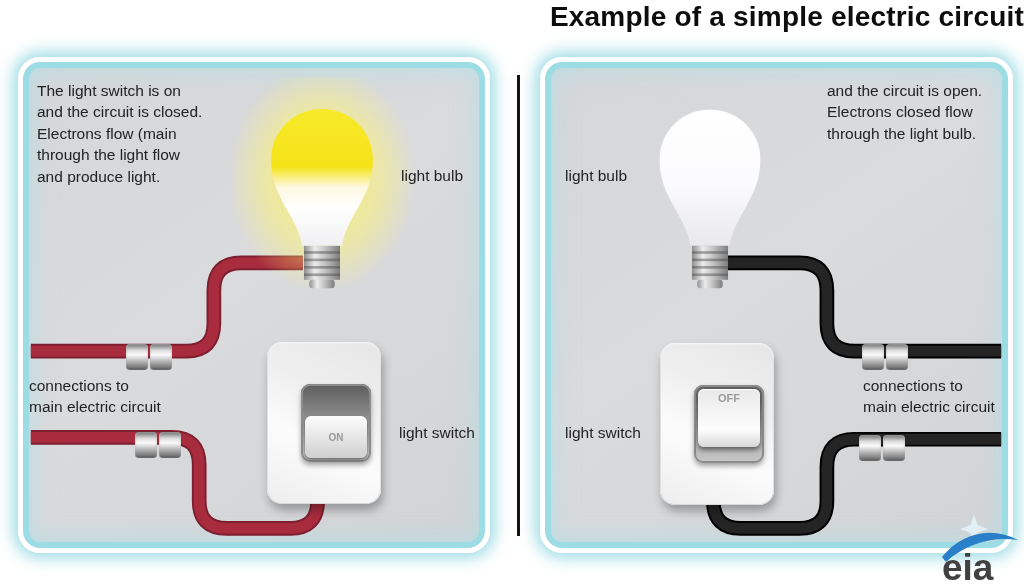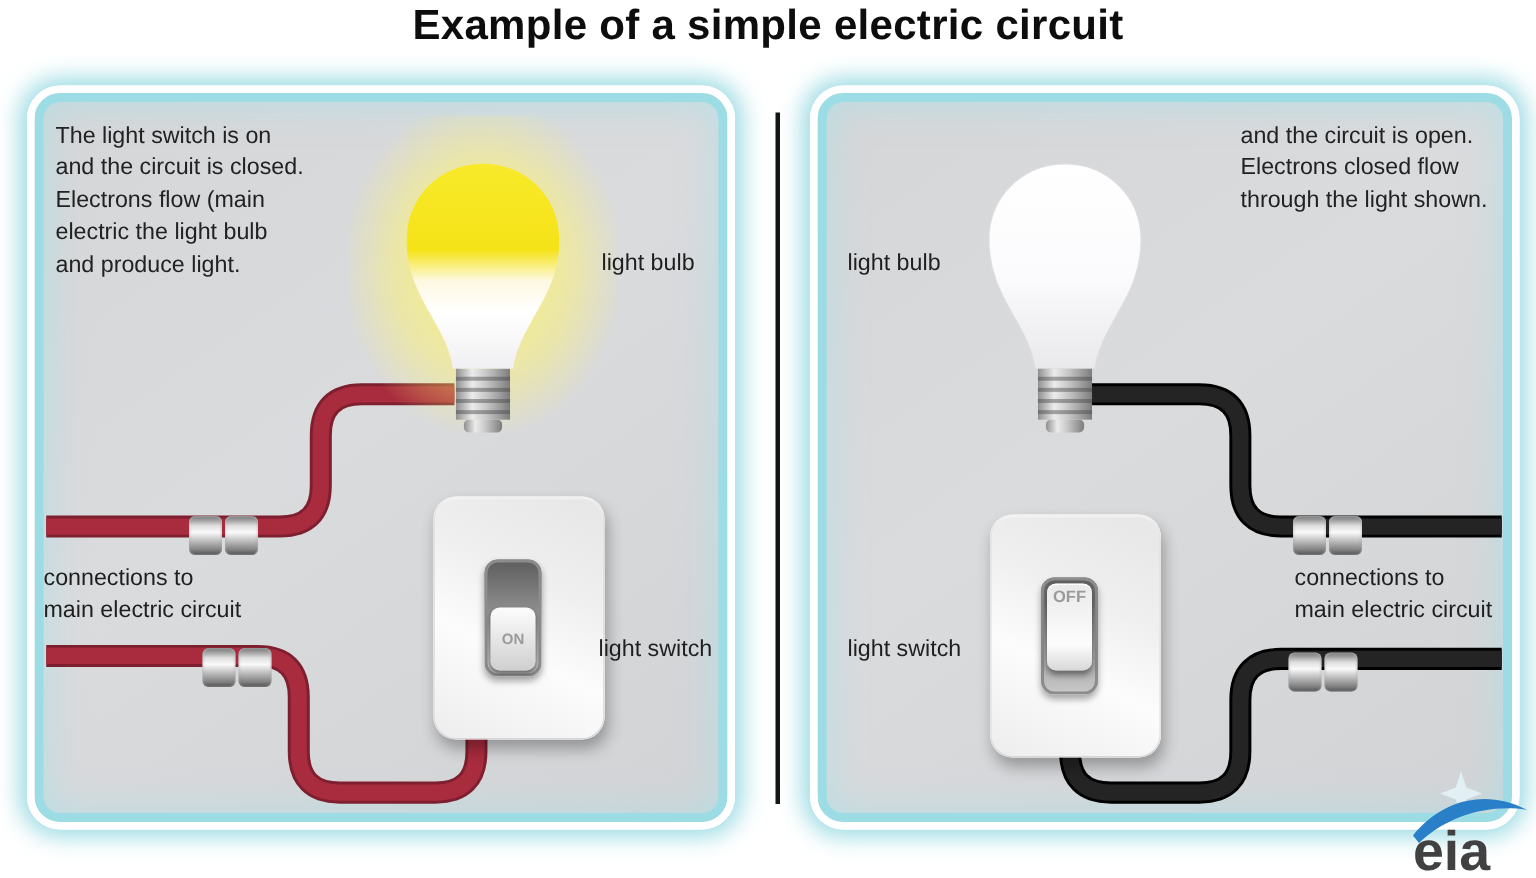--- a/index.html
+++ b/index.html
@@ -1,18 +1,18 @@
 <!DOCTYPE html>
 <html style="--wire-on: #a82c3e; --wire-edge-on: #7e1f30; --wire-off: #242424; --wire-edge-off: #000000; --panel-glow: #8fd9e2; --bulb-lit: #f5e51d; --logo-blue: #2a7fc9;"><head>
 <meta charset="utf-8">
 <style>
   html,body{margin:0;padding:0;background:#ffffff;}
   .page{position:relative;width:1024px;height:585px;background:#ffffff;overflow:hidden;
         font-family:"Liberation Sans",sans-serif;color:#1c1c1c;}
-  .title{position:absolute;top:1px;left:0;width:100%;text-align:center;
+  .title{position:absolute;top:1px;left:0;width:100%;text-align:right;
          font-size:28px;font-weight:bold;color:#0d0d0d;letter-spacing:0.2px;}
   .panel{position:absolute;top:57px;height:496px;border-radius:22px;box-sizing:border-box;
          border:5px solid #ffffff;
          background:linear-gradient(145deg,#d5d6d8 0%,#dadbdd 45%,#d2d3d5 100%);
          box-shadow:0 0 15px 5px rgba(125,208,219,0.75),
                     inset 0 0 0 6px rgba(152,219,228,0.9),
                     inset 0 0 22px 10px rgba(170,226,233,0.55);}
   .panel-left{left:18px;width:472px;}
   .panel-right{left:540px;width:473px;}
   .divider{position:absolute;left:517px;top:75px;width:3px;height:461px;background:#141414;}
@@ -23,21 +23,21 @@
   .w-red{fill:none;stroke:var(--wire-on,#a82c3e);stroke-width:11;}
   .w-blk-edge{fill:none;stroke:var(--wire-edge-off,#000000);stroke-width:15;}
   .w-blk{fill:none;stroke:var(--wire-off,#222222);stroke-width:11;}
   .halo{position:absolute;left:209px;top:15px;width:180px;height:210px;pointer-events:none;
         background:radial-gradient(ellipse at 50% 48%,rgba(255,244,110,0.95) 0%,
                    rgba(255,244,110,0.45) 48%,rgba(255,244,110,0) 74%);}
   .bulb{position:absolute;width:106px;}
   .switch-plate{position:absolute;width:114px;height:162px;border-radius:15px;
         background:linear-gradient(205deg,#e6e6e6 0%,#efefef 35%,#fcfcfc 62%,#ededed 100%);
         box-shadow:2px 6px 10px rgba(0,0,0,0.3),inset 0 1px 2px #ffffff,inset 0 0 0 1px #d6d6d6;}
-  .toggle{position:absolute;left:34px;top:42px;width:38px;height:78px;border-radius:9px;
+  .toggle{position:absolute;left:34px;top:42px;width:70px;height:78px;border-radius:9px;
         background:linear-gradient(180deg,#5d5d5d,#9a9a9a 55%,#c9c9c9);
         box-shadow:0 3px 5px rgba(0,0,0,0.35),inset 0 0 0 2px #8c8c8c;}
   .knob{position:absolute;left:4px;right:4px;border-radius:6px;display:flex;align-items:center;
         justify-content:center;font-weight:bold;color:#9a9a9a;}
   .knob-on{top:32px;bottom:4px;font-size:10px;
         background:linear-gradient(180deg,#fdfdfd,#cfcfcf);box-shadow:0 2px 3px rgba(0,0,0,0.45);}
   .knob-off{top:4px;bottom:16px;font-size:11px;align-items:flex-start;padding-top:3px;
         background:linear-gradient(180deg,#e9e9e9,#fdfdfd 70%,#d8d8d8);
         box-shadow:0 3px 4px rgba(0,0,0,0.45),inset 0 1px 0 #fff;}
   .connector{position:absolute;width:46px;height:26px;display:flex;gap:2px;}
@@ -83,40 +83,40 @@
       </defs>
       <path d="M50,2 C77,2 98,23 98,50 C98,74 87,89 79,104 C74,113 70,122 69,131 L31,131 C30,122 26,113 21,104 C13,89 2,74 2,50 C2,23 23,2 50,2 Z" fill="url(#bulbOn)"></path>
       <rect x="33" y="131" width="34" height="32" fill="url(#metal1)"></rect>
       <rect x="33" y="136" width="34" height="2.5" fill="rgba(70,70,70,0.45)"></rect>
       <rect x="33" y="143" width="34" height="2.5" fill="rgba(70,70,70,0.45)"></rect>
       <rect x="33" y="150" width="34" height="2.5" fill="rgba(70,70,70,0.45)"></rect>
       <rect x="33" y="157" width="34" height="2.5" fill="rgba(70,70,70,0.45)"></rect>
       <rect x="38" y="163" width="24" height="8" rx="3" fill="url(#metal1)"></rect>
     </svg>
 
-    <div class="switch-plate" style="left:244px;top:269px;margin-left:22px;">
+    <div class="switch-plate" style="left:244px;top:280px;">
       <div class="toggle">
         <div class="knob knob-on">ON</div>
       </div>
     </div>
 
     <div class="connector" style="left:103px;top:282px;">
       <div class="barrel"></div>
       <div class="barrel"></div>
     </div>
     <div class="connector" style="left:112px;top:370px;">
       <div class="barrel"></div>
       <div class="barrel"></div>
     </div>
 
     <div class="desc" style="left:14px;top:18px;">
       <div>The light switch is on</div>
       <div>and the circuit is closed.</div>
       <div>Electrons flow (main</div>
-      <div>electric the light bulb</div>
+      <div>through the light flow</div>
       <div>and produce light.</div>
     </div>
 
     <div class="lbl" style="left:378px;top:103px;">light bulb</div>
     <div class="lbl" style="left:376px;top:360px;">light switch</div>
     <div class="lbl" style="left:6px;top:313px;">
       <div>connections to</div>
       <div>main electric circuit</div>
     </div>
   </div>
@@ -166,21 +166,21 @@
       <div class="barrel"></div>
     </div>
     <div class="connector" style="left:314px;top:373px;">
       <div class="barrel"></div>
       <div class="barrel"></div>
     </div>
 
     <div class="desc" style="left:282px;top:18px;">
       <div>and the circuit is open.</div>
       <div>Electrons closed flow</div>
-      <div>through the light shown.</div>
+      <div>through the light bulb.</div>
     </div>
 
     <div class="lbl" style="left:20px;top:103px;">light bulb</div>
     <div class="lbl" style="left:20px;top:360px;">light switch</div>
     <div class="lbl" style="left:318px;top:313px;">
       <div>connections to</div>
       <div>main electric circuit</div>
     </div>
   </div>
 

